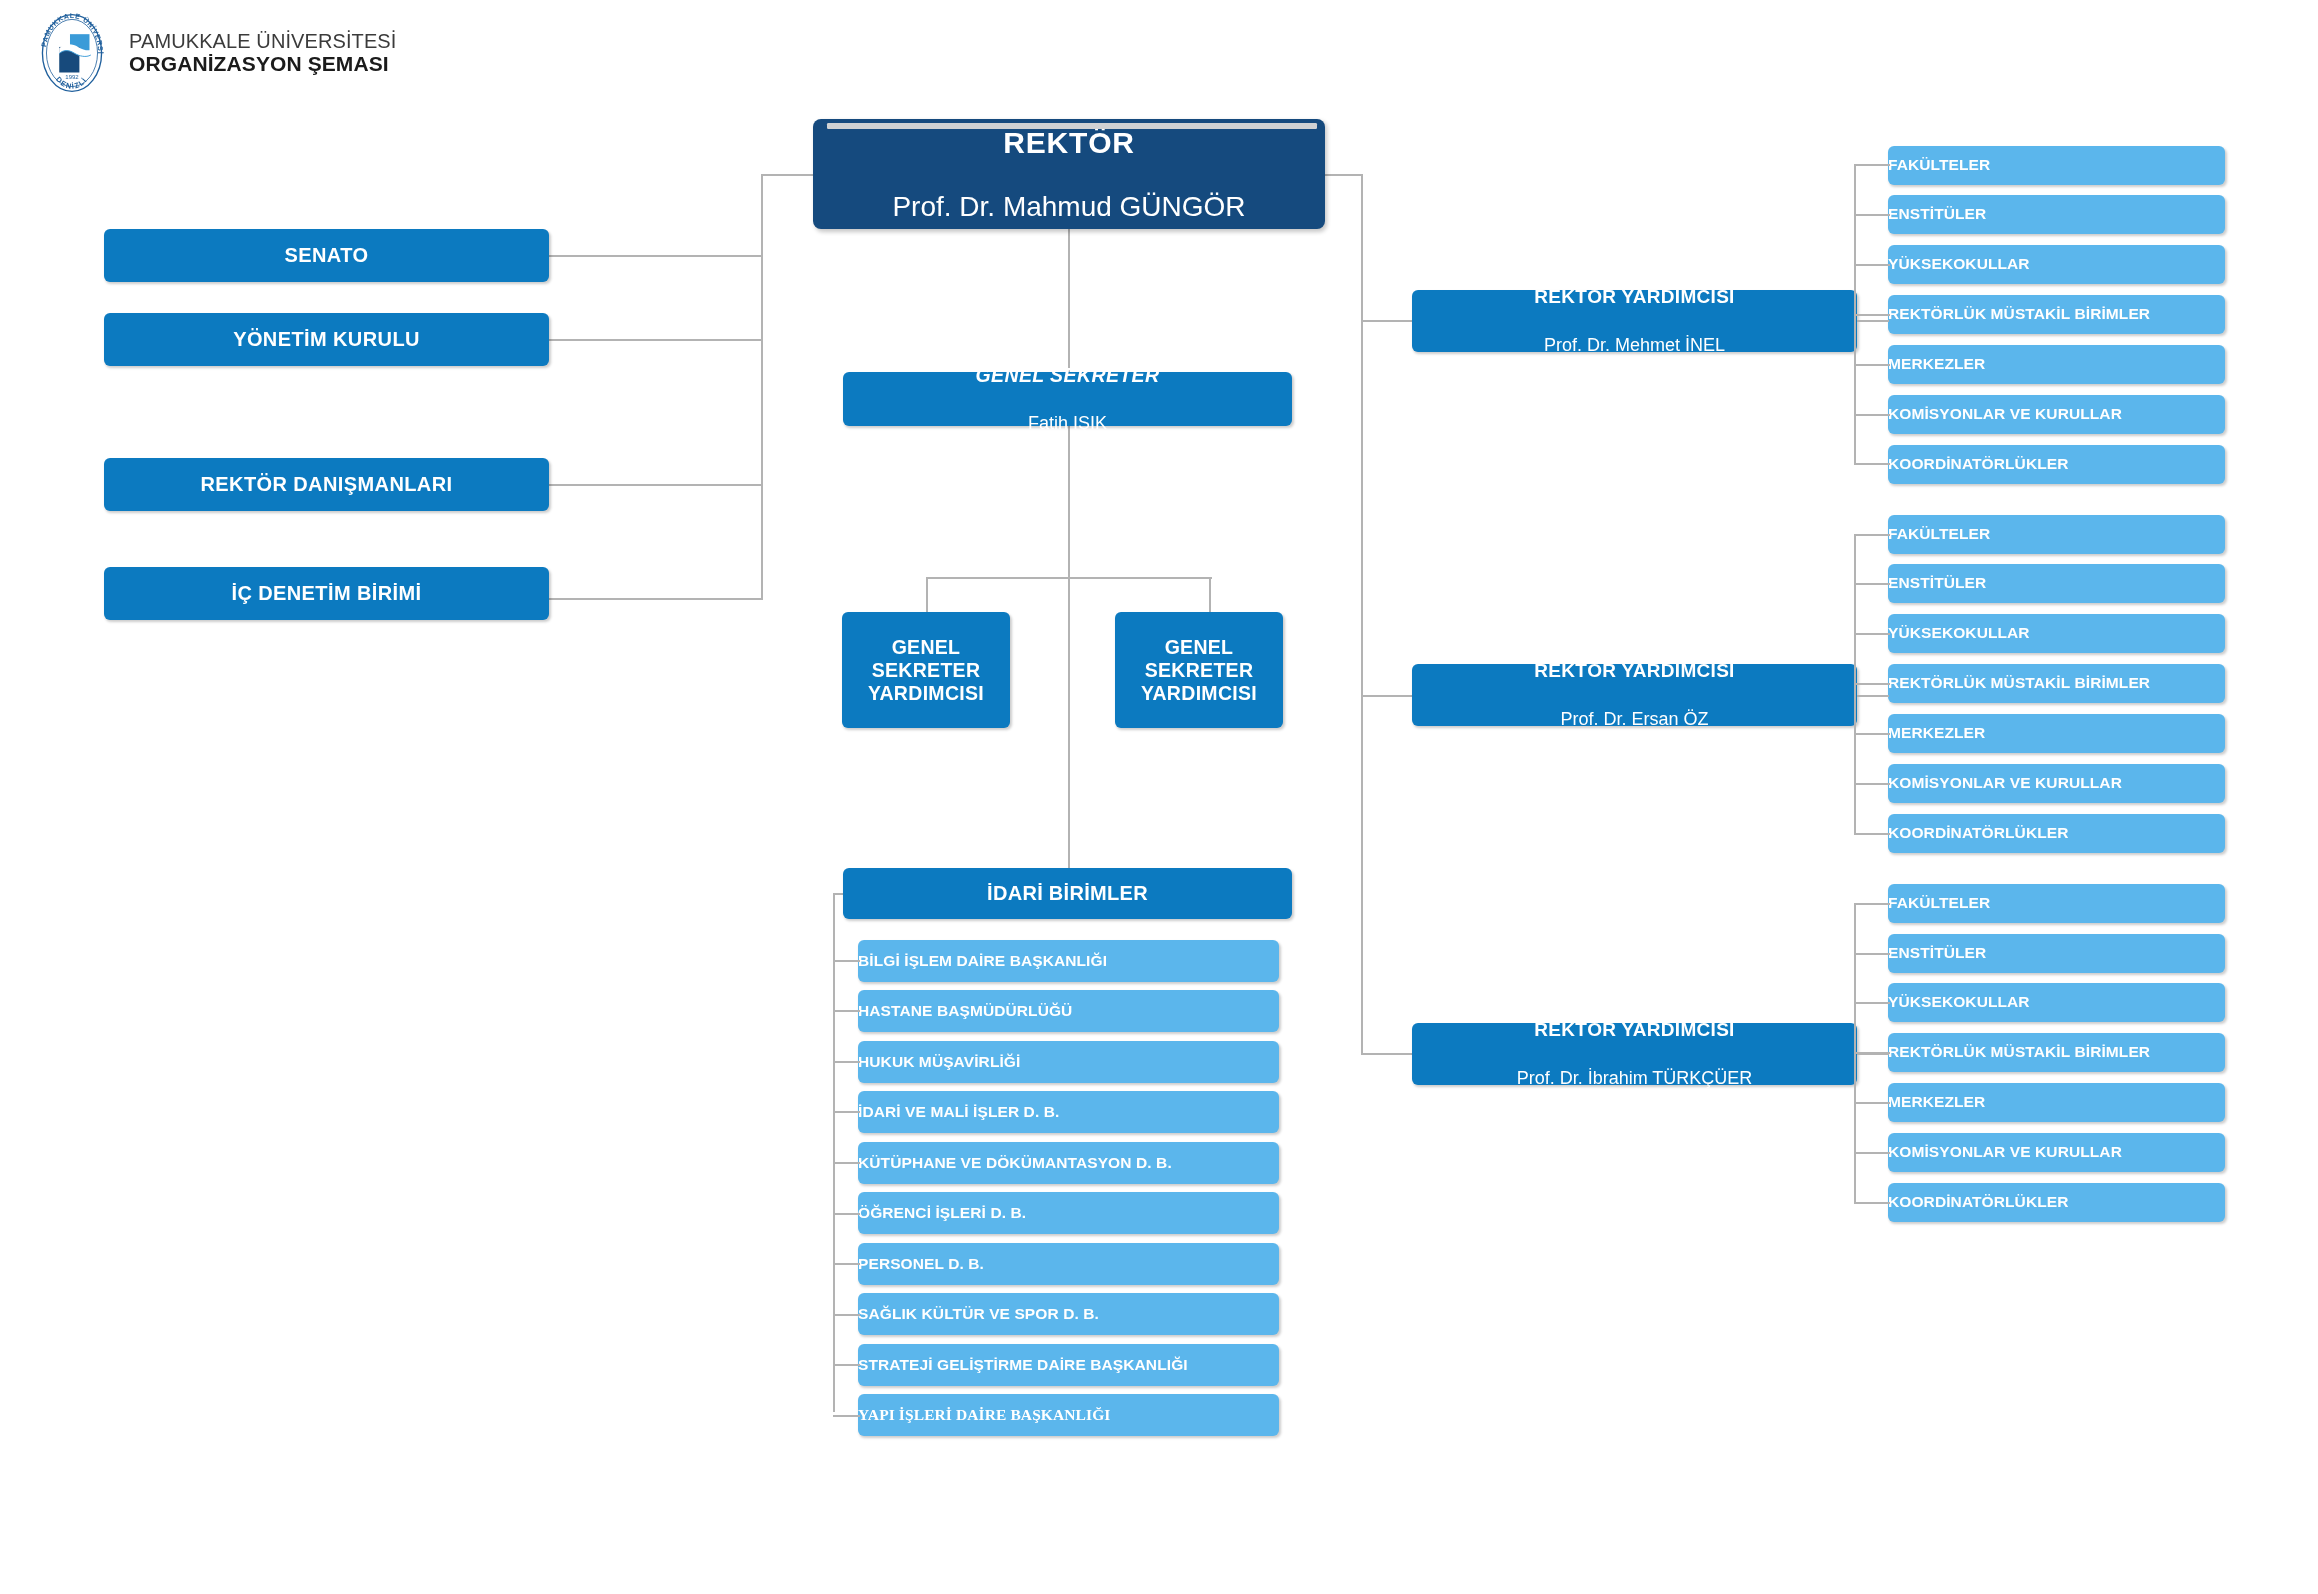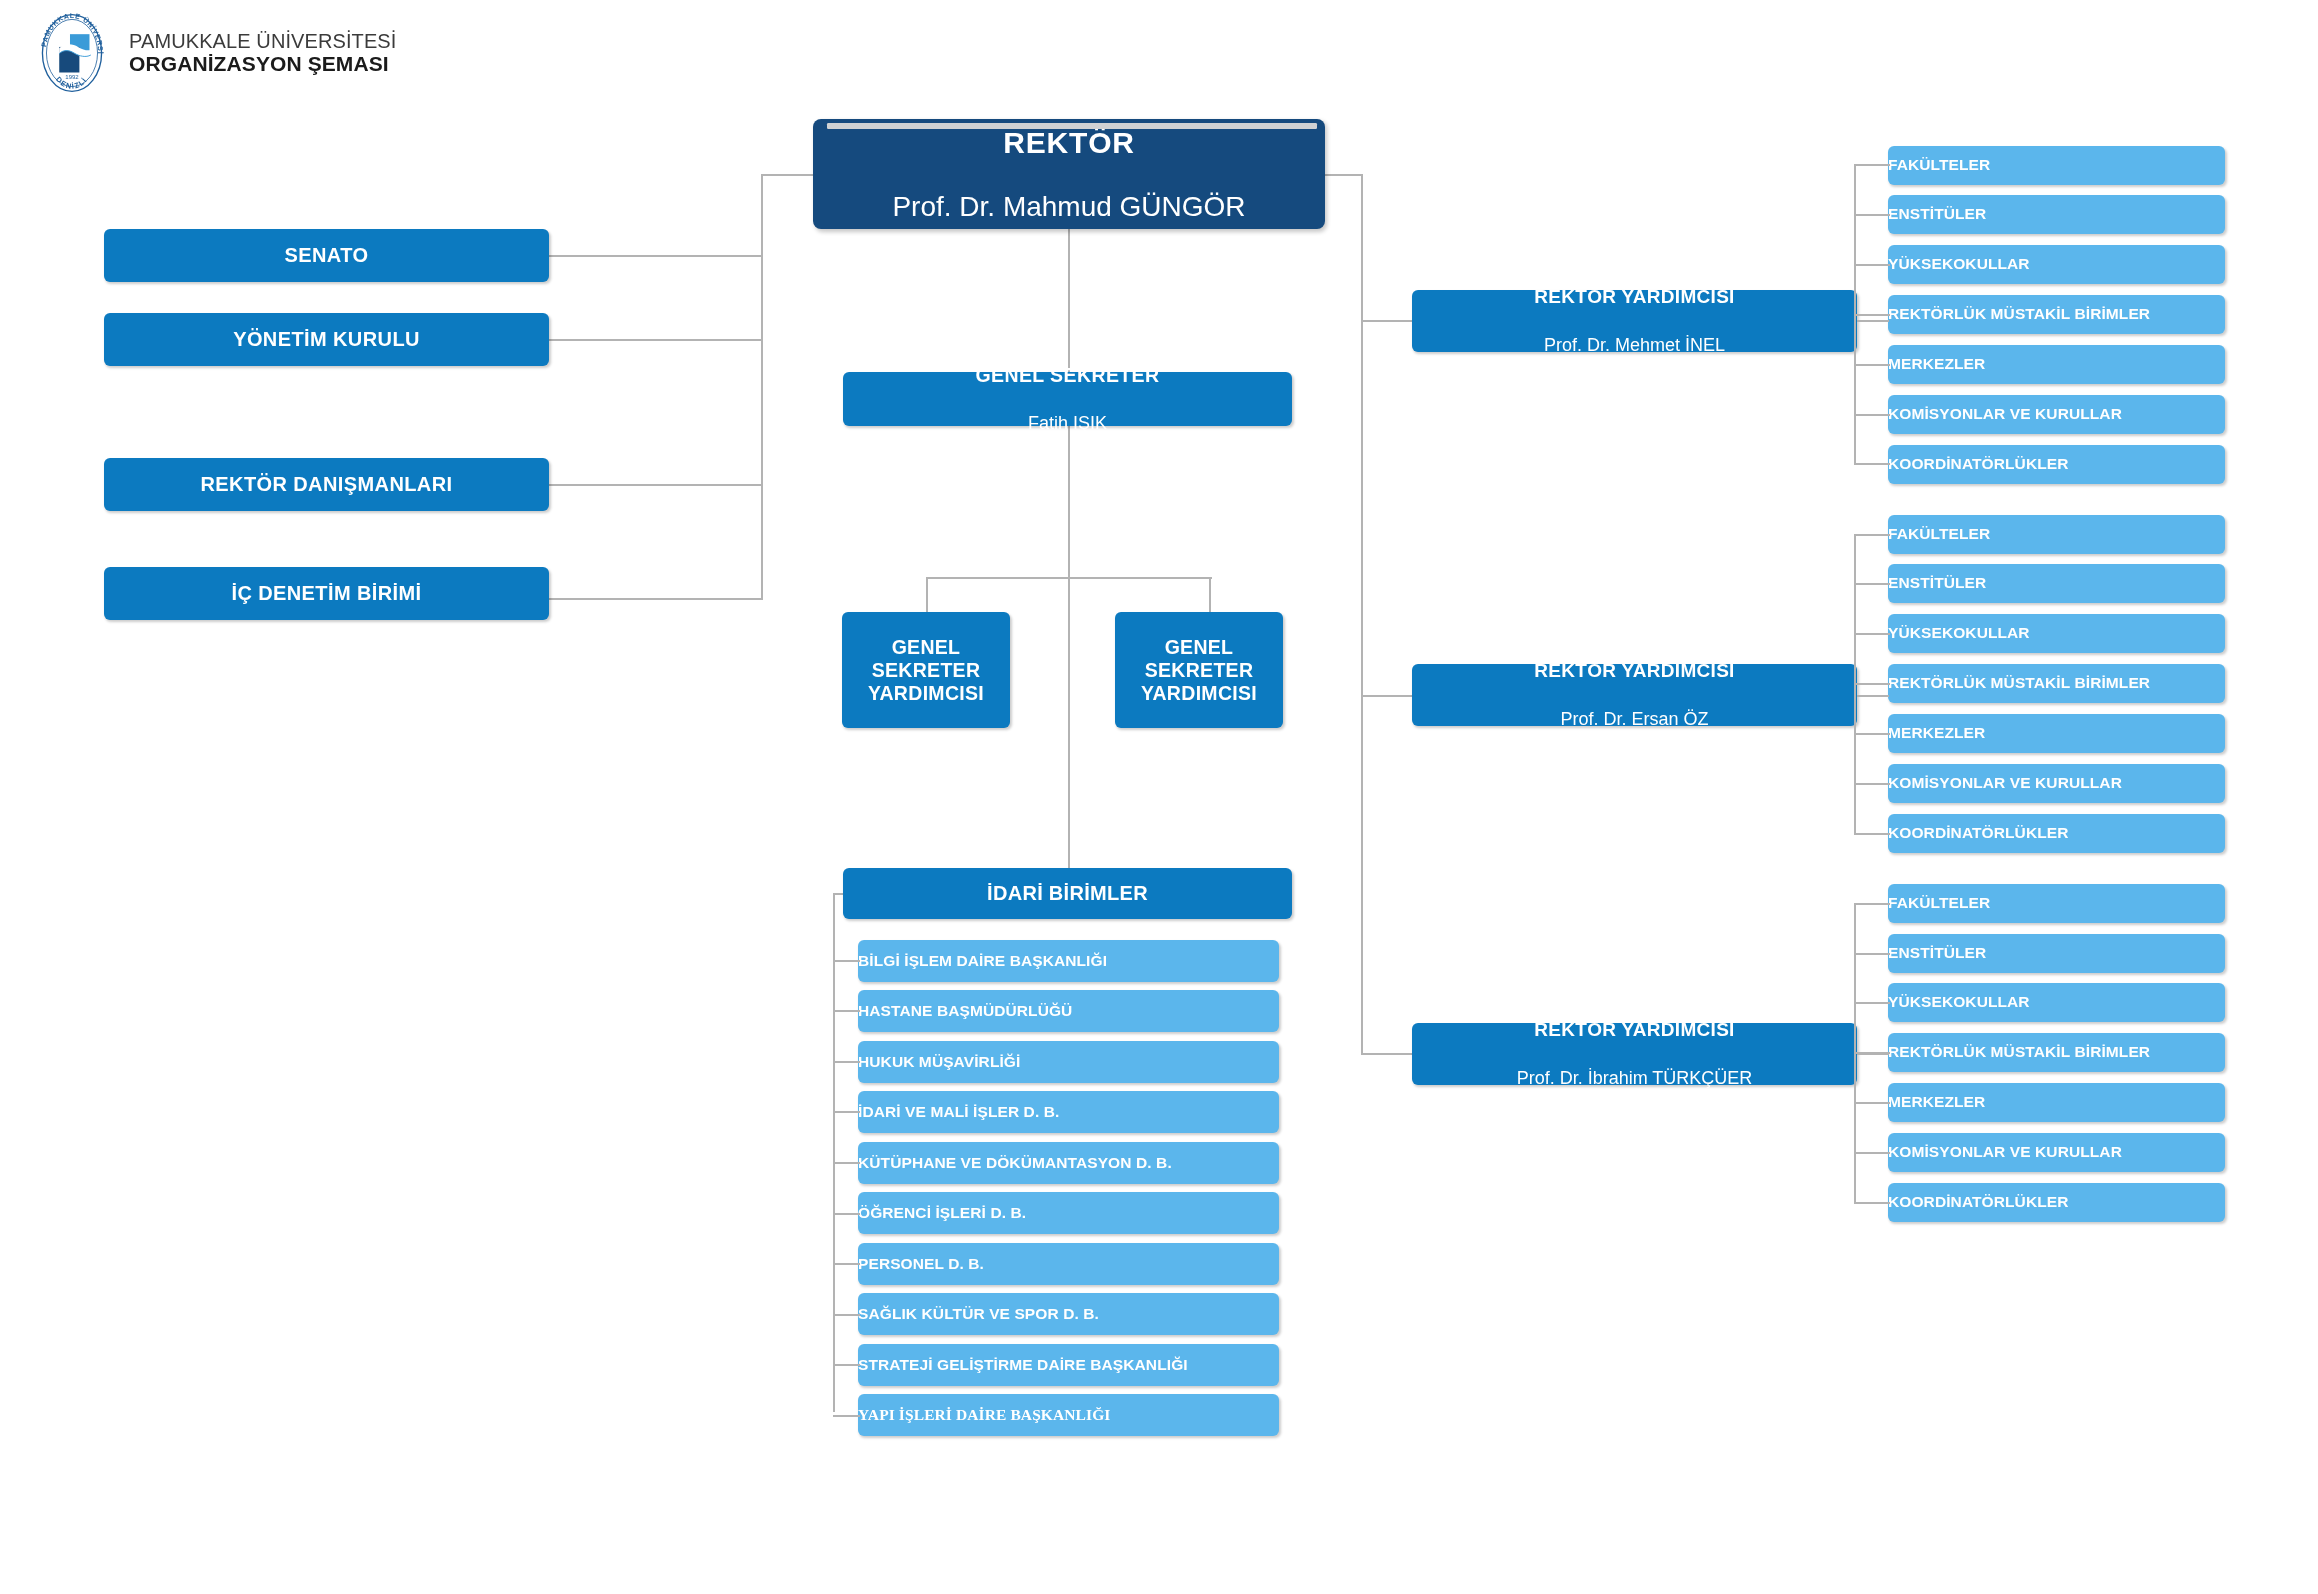--- a/index.html
+++ b/index.html
@@ -102,21 +102,21 @@
   .leftbox .t1{font-size:20px;letter-spacing:0.4px;}
   #senato{left:104px;top:229px;}
   #yonetim-kurulu{left:104px;top:313px;}
   #rektor-danismanlari{left:104px;top:458px;}
   #ic-denetim{left:104px;top:567px;}
 
   
   #genel-sekreter{
     left:843px;top:372px;width:449px;height:54px;
   }
-  #genel-sekreter .t1{font-size:19.5px;letter-spacing:0.4px;}
+  #genel-sekreter .t1{font-size:19.5px;letter-spacing:0.4px;font-style:italic;}
   #genel-sekreter .t2{font-size:18px;}
 
   .gsy{width:168px;height:116px;}
   .gsy .t1{font-size:19.5px;letter-spacing:0.3px;}
   #gsy-left{left:842px;top:612px;}
   #gsy-right{left:1115px;top:612px;}
 
   
   #idari-birimler{
     left:843px;top:868px;width:449px;height:51px;

